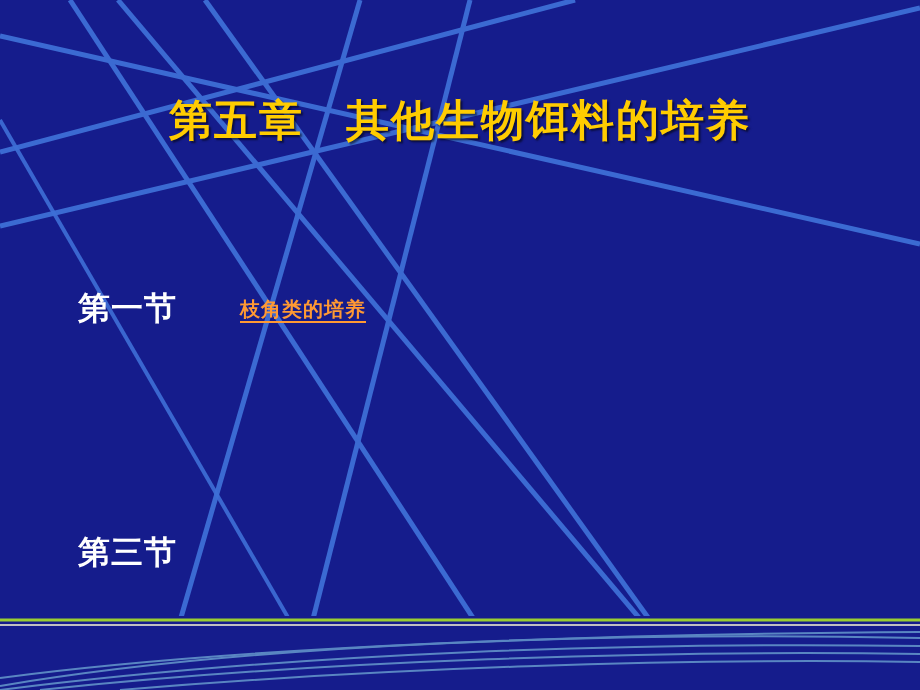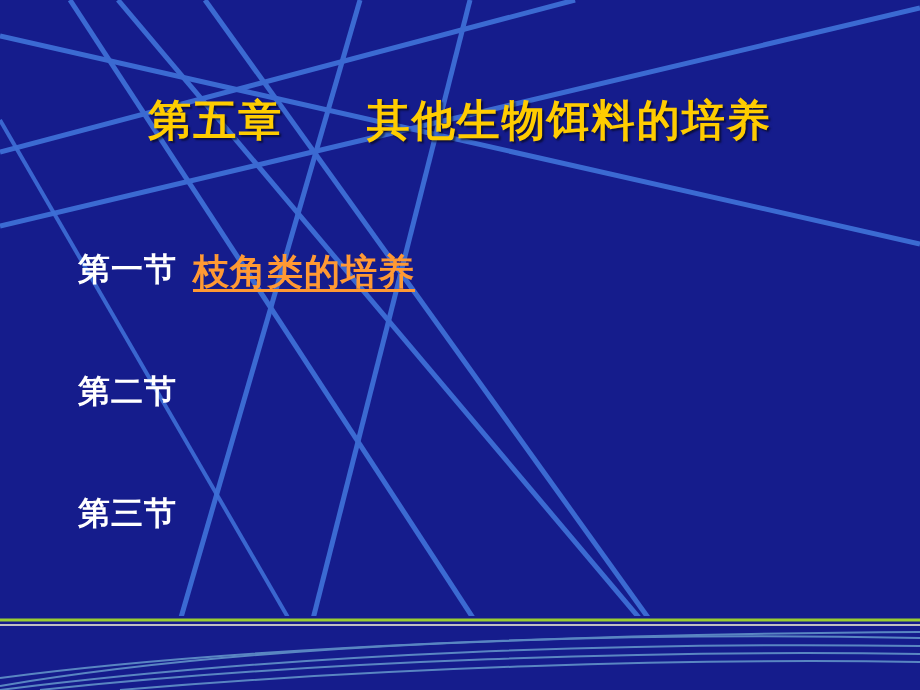--- a/index.html
+++ b/index.html
@@ -6,21 +6,21 @@
     margin: 0;
     padding: 0;
     background: #000;
   }
   .slide {
     position: relative;
     width: 920px;
     height: 690px;
     overflow: hidden;
     background: #0c4a6e;
-    font-family: Liberation Mono, monospace;
+    font-family: Liberation Sans, sans-serif;
   }
   .bg-svg {
     position: absolute;
     left: 0; top: 0;
     width: 920px;
     height: 690px;
   }
   .content {
     position: relative;
     z-index: 5;
@@ -42,37 +42,37 @@
   }
   .toc {
     position: absolute;
     left: 78px;
     top: 248px;
     width: 800px;
   }
   .toc-row {
     height: 122px;
     display: flex;
-    align-items: flex-start;
+    align-items: center;
   }
   .toc-num {
     color: #FFFFFF;
     font-size: 32px;
     font-weight: bold;
     letter-spacing: 1px;
     white-space: pre;
   }
   .toc-link {
     color: #FF9933;
-    font-size: 36px;
+    font-size: 20px;
     font-weight: bold;
     letter-spacing: 1px;
     text-decoration: underline;
     text-underline-offset: 5px;
-    margin-left: 16px;
+    margin-left: 63px;
     white-space: pre;
     cursor: pointer;
   }
   .footer-band {
     position: absolute;
     left: 0;
     bottom: 0;
     width: 920px;
     height: 74px;
     overflow: hidden;
@@ -105,21 +105,20 @@
     <div class="title">第五章   其他生物饵料的培养</div>
 
     <div class="toc">
 
       <div class="toc-row">
         <span class="toc-num">第一节</span>
         <span class="toc-link">枝角类的培养</span>
       </div>
 
       <div class="toc-row">
-        <span class="toc-num">第二节</span>
       </div>
 
       <div class="toc-row">
         <span class="toc-num">第三节</span>
       </div>
 
     </div>
 
     <div class="footer-band">
       <svg width="920" height="74" viewBox="0 0 920 74" preserveAspectRatio="none">

